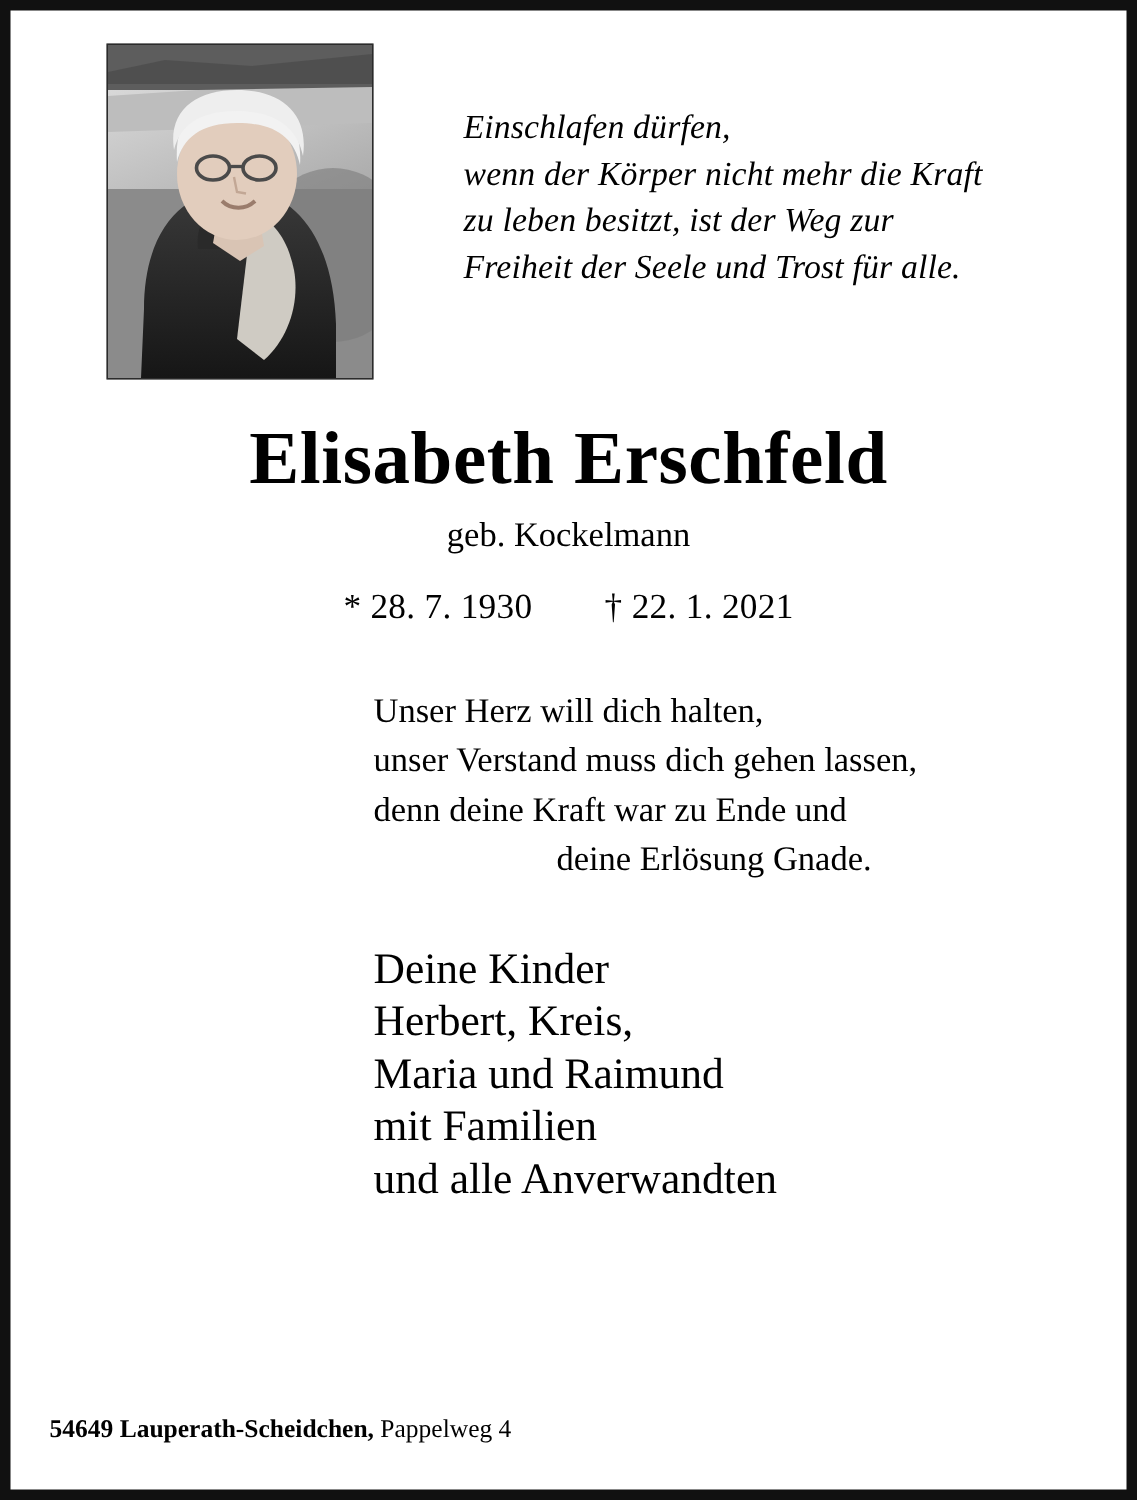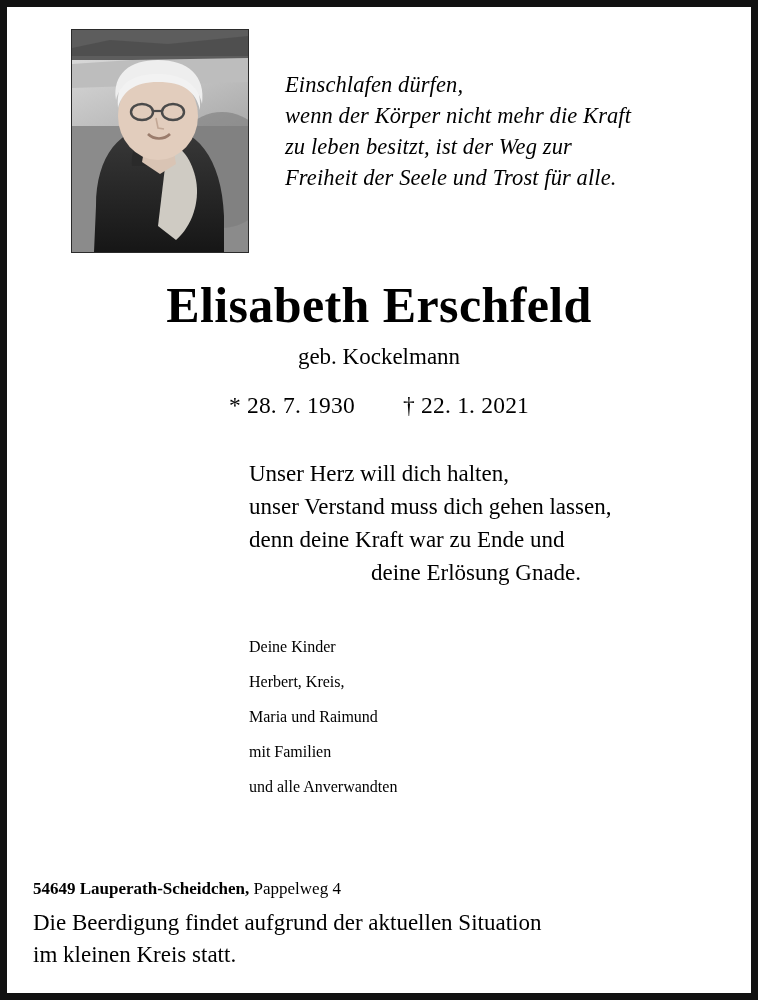--- a/index.html
+++ b/index.html
@@ -28,20 +28,21 @@
     width: 100%;
     height: 100%;
     padding: 14px 26px 18px 26px;
     display: flex;
     flex-direction: column;
   }
   .top-row {
     display: flex;
     flex-direction: row;
     align-items: flex-start;
+    gap: 24px;
   }
   .portrait {
     width: 176px;
     height: 222px;
     margin-left: 38px;
     margin-top: 8px;
     border: 1px solid #2b2b2b;
     background: #9a9a9a;
     position: relative;
     overflow: hidden;
@@ -87,21 +88,21 @@
     margin-right: 22px;
     font-size: 23px;
     line-height: 33px;
     text-align: justify;
     text-justify: inter-word;
   }
   .verse div:last-child { text-align: center; }
   .family {
     margin-top: 40px;
     margin-left: 216px;
-    font-size: 16px;
+    font-size: 29px;
     line-height: 35px;
   }
   .footer {
     margin-top: auto;
     padding-bottom: 4px;
   }
   .address {
     font-size: 17px;
     margin-bottom: 8px;
   }
@@ -190,20 +191,16 @@
       <div>Maria und Raimund</div>
       <div>mit Familien</div>
       <div>und alle Anverwandten</div>
     </div>
 
     <div class="footer">
       <div class="address">
         <span class="zip">54649 Lauperath-Scheidchen,</span>
         <span>Pappelweg 4</span>
       </div>
-      <div class="closing">
-        <div>Die Beerdigung findet aufgrund der aktuellen Situation</div>
-        <div class="last">im kleinen Kreis statt.</div>
-      </div>
     </div>
 
   </div>
 </div>
 
 </body></html>

